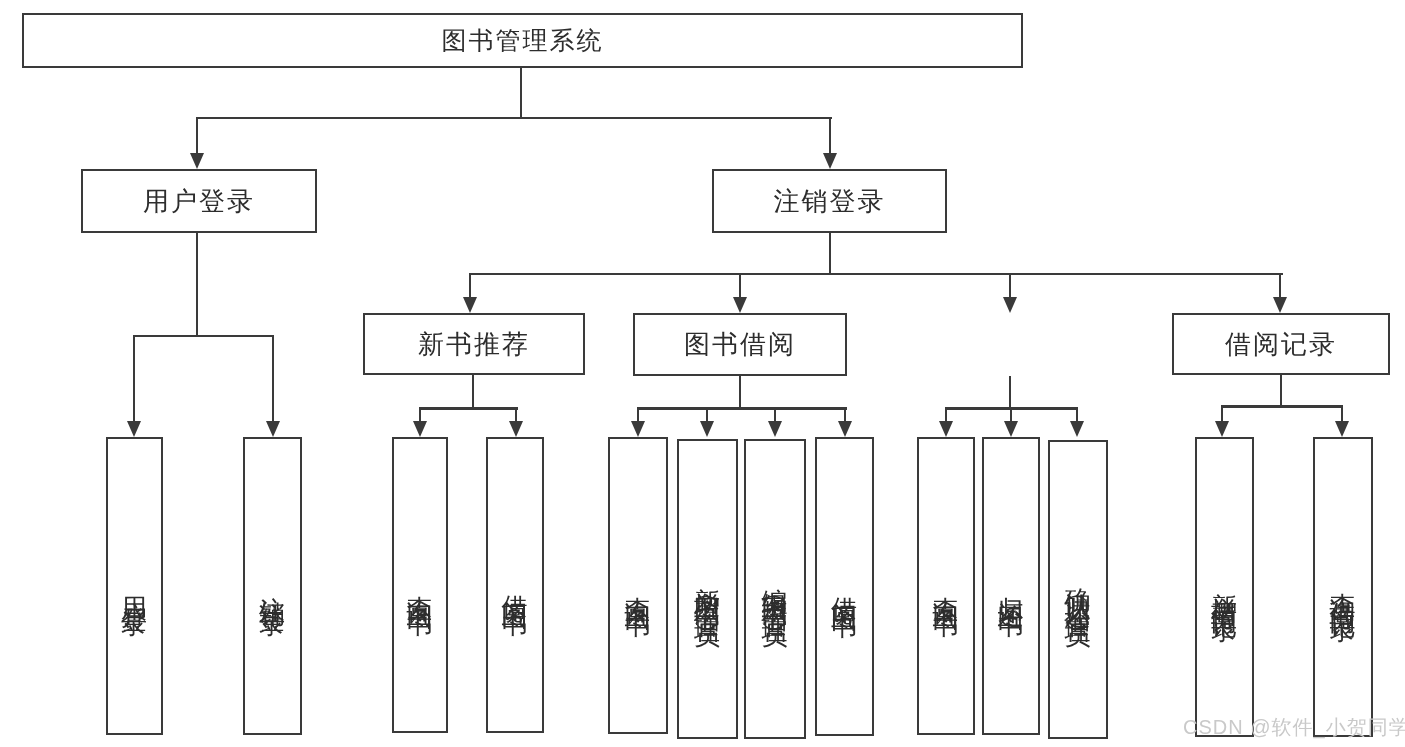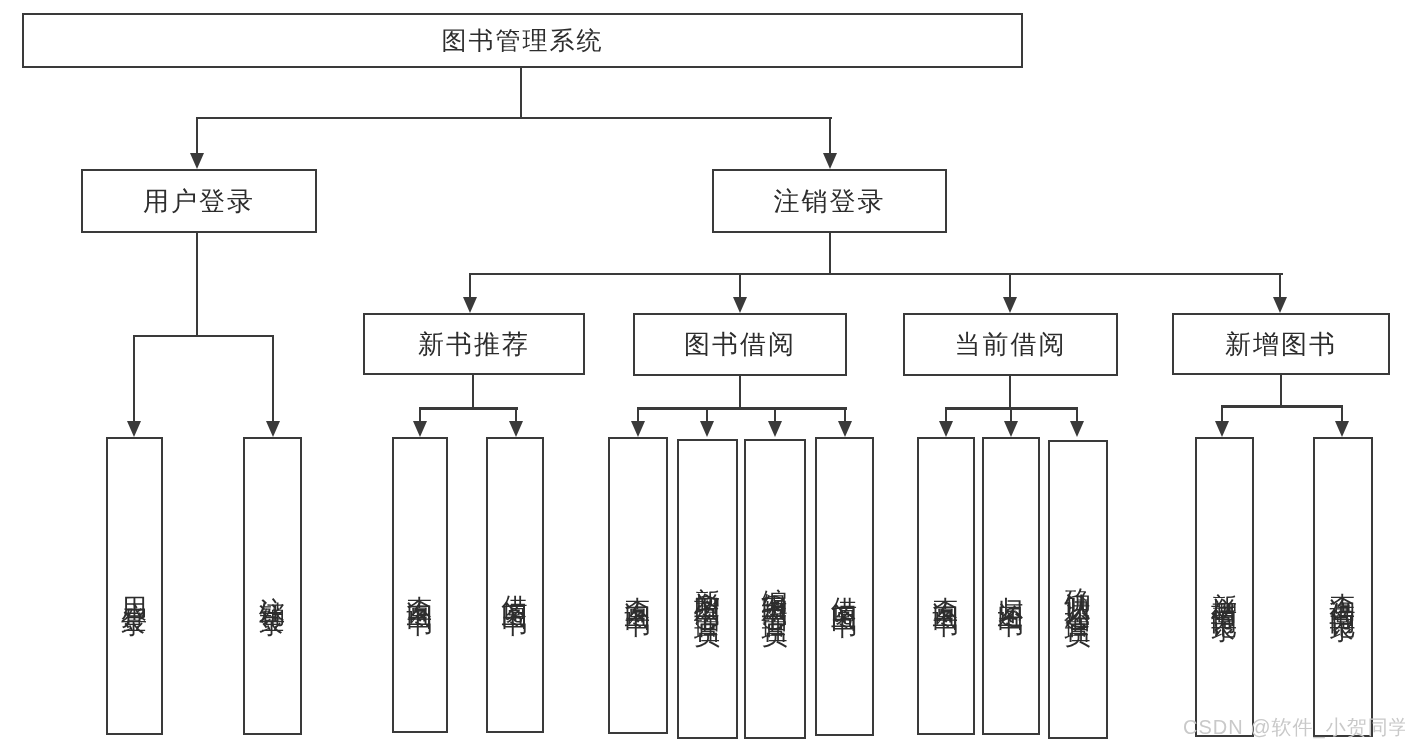--- a/index.html
+++ b/index.html
@@ -99,25 +99,22 @@
   <div class="arrow" style="left:733px; top:297px;"></div>
   <div class="arrow" style="left:1003px; top:297px;"></div>
   <div class="arrow" style="left:1273px; top:297px;"></div>
 
   <div class="box" style="left:633px; top:313px; width:214px; height:63px;">
     <span>图书借阅</span>
   </div>
   <div class="box" style="left:363px; top:313px; width:222px; height:62px;">
     <span>新书推荐</span>
   </div>
-  <div class="box" style="left:903px; top:313px; width:215px; height:63px;">
-    <span>当前借阅</span>
-  </div>
   <div class="box" style="left:1172px; top:313px; width:218px; height:62px;">
-    <span>新增图书</span>
+    <span>借阅记录</span>
   </div>
 
   <div class="line" style="left:472px; top:375px; width:2px; height:32px;"></div>
   <div class="line" style="left:419px; top:407px; width:99px; height:3px;"></div>
   <div class="line" style="left:419px; top:407px; width:2px; height:14px;"></div>
   <div class="line" style="left:515px; top:407px; width:2px; height:14px;"></div>
   <div class="arrow" style="left:413px; top:421px;"></div>
   <div class="arrow" style="left:509px; top:421px;"></div>
 
   <div class="line" style="left:739px; top:376px; width:2px; height:31px;"></div>

